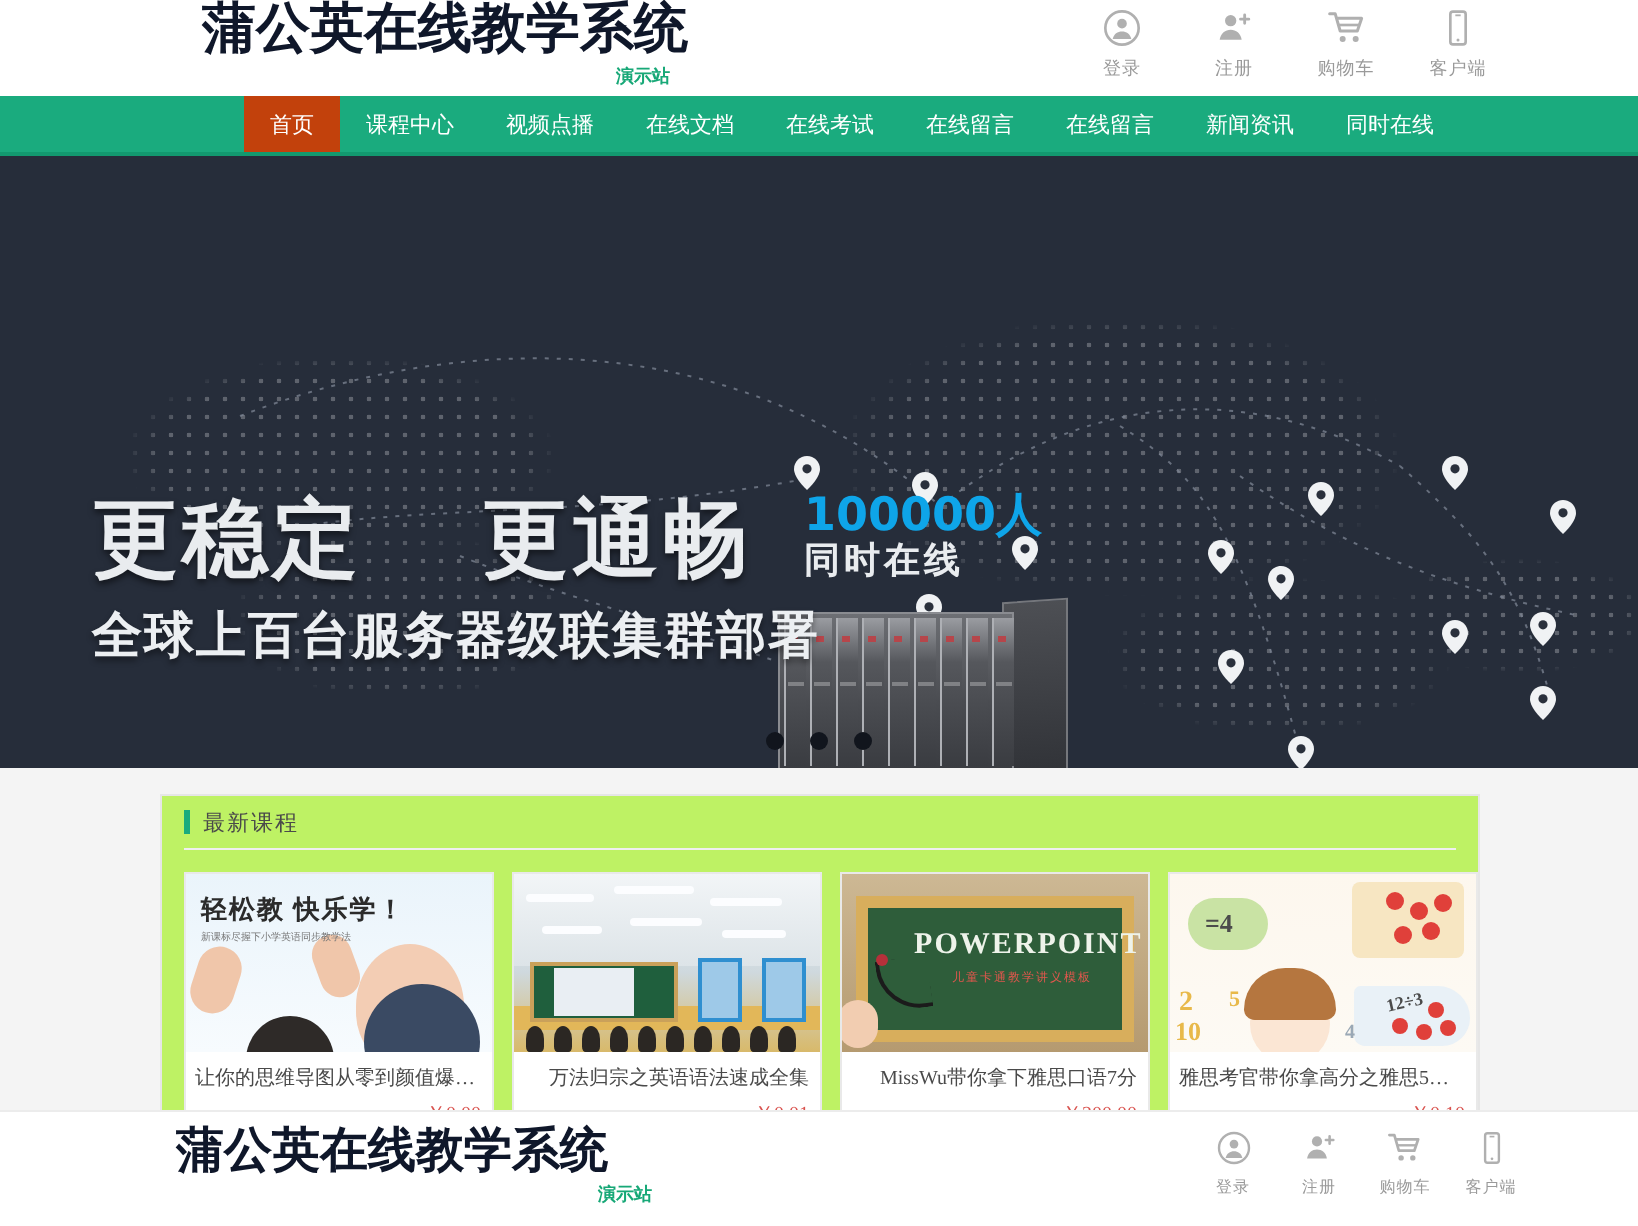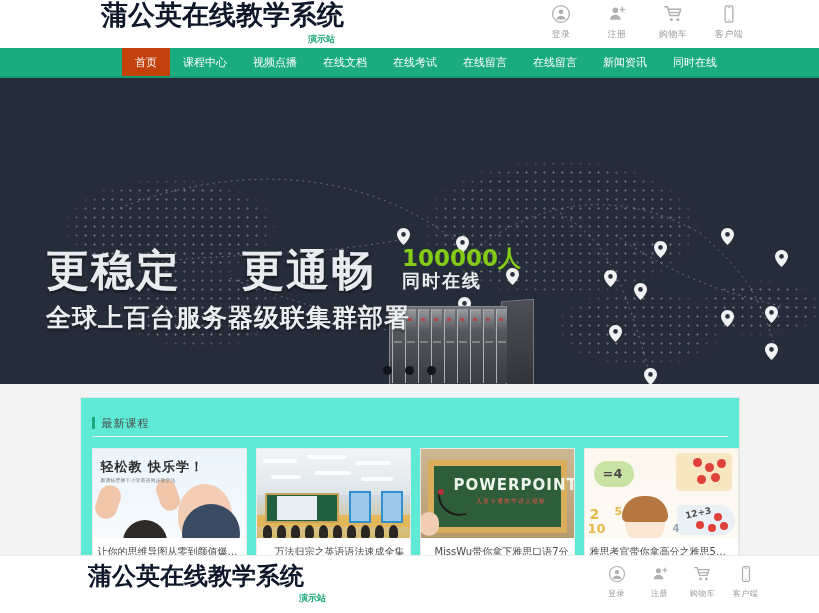--- a/index.html
+++ b/index.html
@@ -105,21 +105,21 @@
     font-size: 43px; line-height: 46px; font-weight: bold;
     color: #e9ecef;
     letter-spacing: 2px;
     text-shadow: 0 2px 3px rgba(0,0,0,.5);
     white-space: nowrap;
   }
   .b-gap { width: 36px; }
   .b-right { margin-left: 14px; padding-bottom: 2px; }
   .b-num {
     font-size: 23px; line-height: 24px; font-weight: bold;
-    color: #84cc16; letter-spacing: 0px; white-space: nowrap;
+    color: #0ea5e9; letter-spacing: 0px; white-space: nowrap;
   }
   .b-online {
     font-size: 18px; line-height: 21px; font-weight: bold;
     color: #e9ecef; letter-spacing: 2px; white-space: nowrap;
   }
   .b-sub {
     margin-top: 10px;
     font-size: 25px; line-height: 30px; font-weight: bold;
     color: #eceff2; letter-spacing: 1px;
     text-shadow: 0 2px 3px rgba(0,0,0,.45);
@@ -158,25 +158,26 @@
   .dots {
     position: absolute; left: 0; bottom: 9px; width: 819px;
     display: flex; justify-content: center; gap: 13px; z-index: 7;
   }
   .dot { width: 9px; height: 9px; border-radius: 50%; background: #11151d; cursor:pointer; }
 
   
   .main { width: 819px; background: #f4f4f4; padding-top: 13px; }
   .panel {
     width: 660px; margin: 0 auto;
-    background: #5eead4;
+    background: #bef264;
     border: 1px solid #e6e6e6;
     border-bottom: none;
-    padding: 12px 11px;
+    padding: 0 11px;
     min-height: 160px;
+    font-family: Liberation Serif, serif;
   }
   .panel-head {
     height: 27px; display: flex; align-items: center;
     border-bottom: 1px solid #efefef;
   }
   .panel-bar { width: 3px; height: 12px; background: #1aab7e; margin-right: 7px; }
   .panel-title { font-size: 11px; color: #4a4a4a; letter-spacing: 1px; }
 
   .cards { display: flex; gap: 9px; padding-top: 11px; text-align: right; }
   .card { width: 155px; border: 1px solid #e9e9e9; background:#fff; cursor: pointer; }

